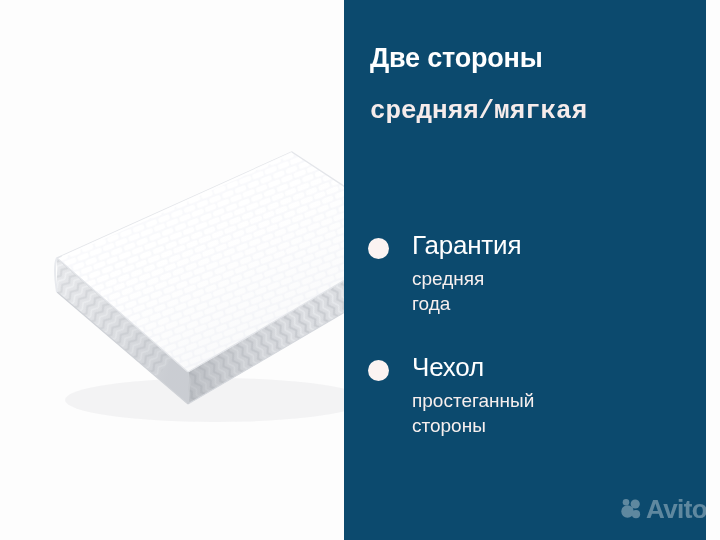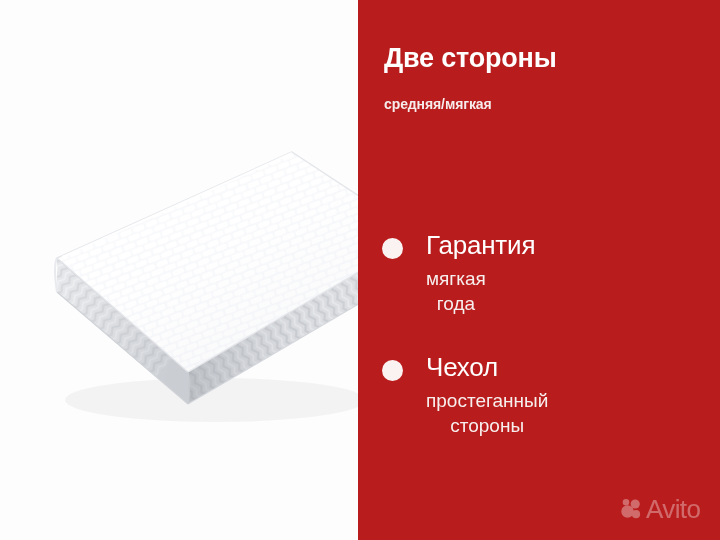--- a/index.html
+++ b/index.html
@@ -13,34 +13,33 @@
   
   #photo-panel{
     position:absolute;left:0;top:0;width:358px;height:540px;
     background:#fdfdfd;overflow:hidden;
   }
   
   #mattress-svg{position:absolute;left:0;top:0;width:380px;height:540px;overflow:visible;}
 
   
   #info-panel{
-    position:absolute;left:358px;top:0;width:362px;height:540px;
-    background:#b91c1c;
-    text-align:center;
+    position:absolute;left:344px;top:0;width:362px;height:540px;
+    background:#0c4a6e;
   }
 
   .headline{
     position:absolute;left:26px;top:44px;
     font-size:27px;font-weight:bold;color:#ffffff;
     letter-spacing:-0.2px;line-height:1.1;white-space:nowrap;
   }
   .subhead{
     position:absolute;left:26px;top:97px;
-    font-size:14px;font-weight:bold;color:#f6eceb;
-    letter-spacing:-0.1px;line-height:1.1;white-space:nowrap;
+    font-size:26px;font-weight:bold;color:#f6eceb;
+    letter-spacing:-0.1px;line-height:1.1;white-space:nowrap;font-family:Liberation Mono, monospace;
   }
 
   .feature{position:absolute;left:24px;}
   .feature.f1{top:232px;}
   .feature.f2{top:354px;}
 
   .bullet-dot{
     position:absolute;left:0;top:6px;
     width:21px;height:21px;border-radius:50%;
     background:#fbf3f2;
@@ -56,21 +55,21 @@
     line-height:1.33;white-space:pre-line;
   }
 
   
   #watermark{
     position:absolute;left:620px;top:496px;
     display:flex;align-items:center;gap:4px;
     opacity:0.34;
   }
   #watermark .wm-text{
-    font-size:26px;font-weight:normal;color:#ffffff;
+    font-size:26px;font-weight:bold;color:#ffffff;
     letter-spacing:-0.6px;line-height:1;
   }
 </style>
 </head>
 <body>
 
 <div id="stage">
 
   <div id="photo-panel">
 
@@ -157,21 +156,21 @@
 
   <div id="info-panel">
 
     <div class="headline">Две стороны</div>
 
     <div class="subhead">средняя/мягкая</div>
 
     <div class="feature f1">
       <span class="bullet-dot"></span>
       <span class="feature-title">Гарантия</span>
-      <span class="feature-desc">мягкая года</span>
+      <span class="feature-desc">средняя года</span>
     </div>
 
     <div class="feature f2">
       <span class="bullet-dot"></span>
       <span class="feature-title">Чехол</span>
       <span class="feature-desc">простеганный
 стороны</span>
     </div>
   </div>
 

